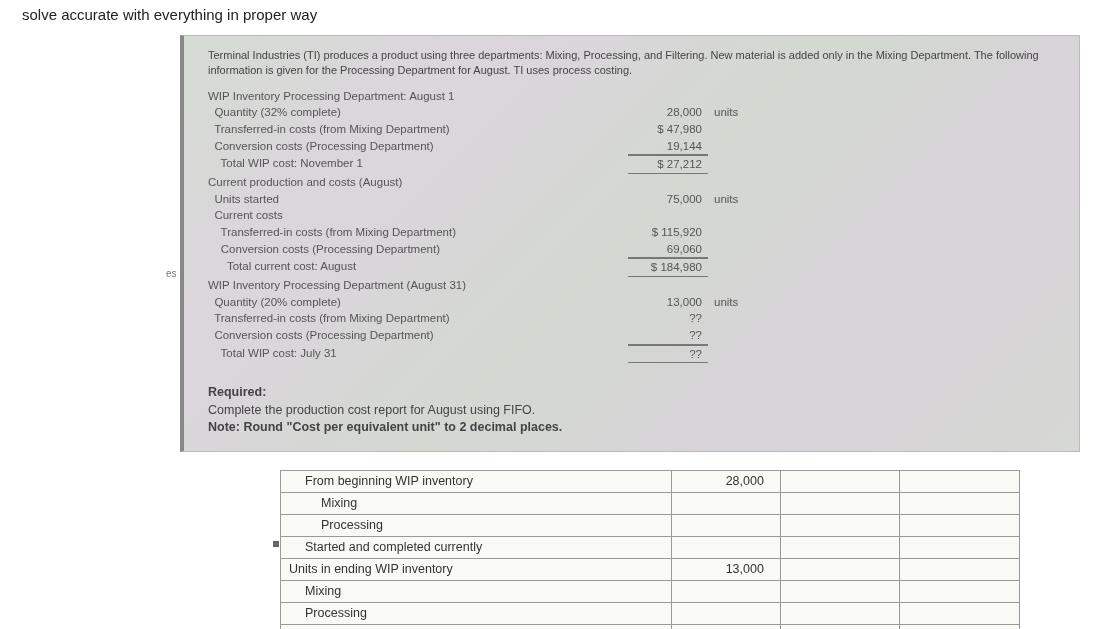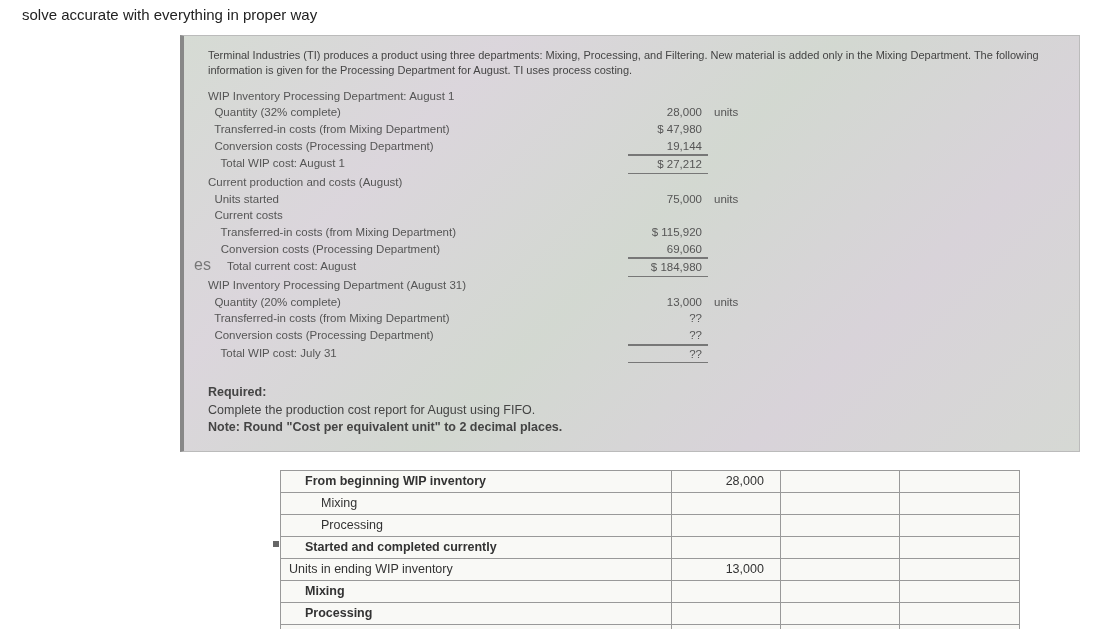--- a/index.html
+++ b/index.html
@@ -57,25 +57,24 @@
   .req {
     margin-top: 21px;
     font-size: 12.5px;
     color: #444;
     line-height: 1.4;
   }
   .req .bold { font-weight: bold; }
   .side-tab {
     position: absolute;
     left: -18px;
-    top: 220px;
-    font-size: 16px;
+    top: 232px;
+    font-size: 10px;
     color: #777;
     transform: rotate(0deg);
-    margin-left: 28px;
   }
   .worksheet-wrap {
     margin-left: 280px;
     margin-top: 18px;
     width: 740px;
   }
   table.ws {
     border-collapse: collapse;
     width: 100%;
     font-size: 12.5px;
@@ -85,21 +84,21 @@
   table.ws td, table.ws th {
     border: 1px solid #999;
     padding: 3px 8px;
     height: 22px;
     vertical-align: middle;
   }
   .col-desc { width: 360px; }
   .col-n { width: 100px; text-align: right; }
   .col-n2 { width: 110px; text-align: center; }
   .col-n3 { width: 110px; text-align: center; }
-  .indent1 { padding-left: 24px !important; font-weight: bold; }
+  .indent1 { padding-left: 24px !important; }
   .indent2 { padding-left: 40px !important; }
   .sel { position: relative; }
   .sel::before {
     content: '';
     position: absolute;
     left: -8px; top: 4px;
     width: 6px; height: 6px;
     background: #666;
   }
   .num { text-align: right; padding-right: 16px !important; }
@@ -125,21 +124,21 @@
         </div>
       <div class="mono-row">
           <span class="mono-label">  Transferred-in costs (from Mixing Department)</span>
           <span class="mono-val">$ 47,980</span>
         </div>
       <div class="mono-row">
           <span class="mono-label">  Conversion costs (Processing Department)</span>
           <span class="mono-val underline">19,144</span>
         </div>
       <div class="mono-row">
-          <span class="mono-label">    Total WIP cost: August 1</span>
+          <span class="mono-label">    Total WIP cost: November 1</span>
           <span class="mono-val total-line">$ 27,212</span>
         </div>
       <div class="mono-row">
           <span class="mono-label">Current production and costs (August)</span>
         </div>
       <div class="mono-row">
           <span class="mono-label">  Units started</span>
           <span class="mono-val">75,000</span>
           <span class="mono-unit">units</span>
         </div>

